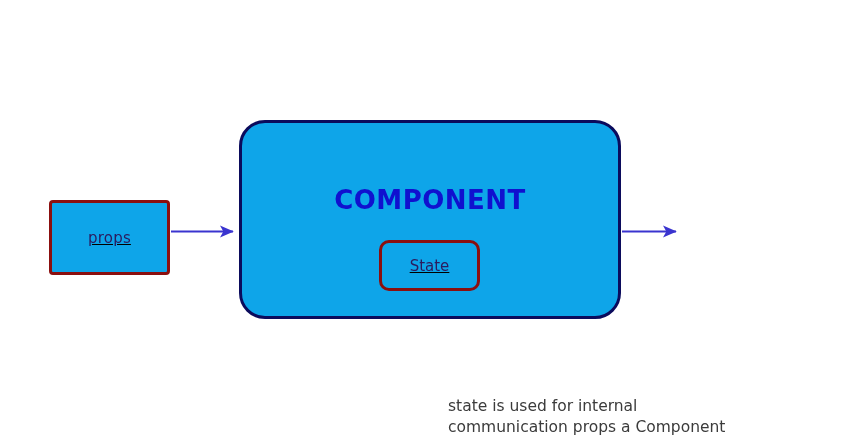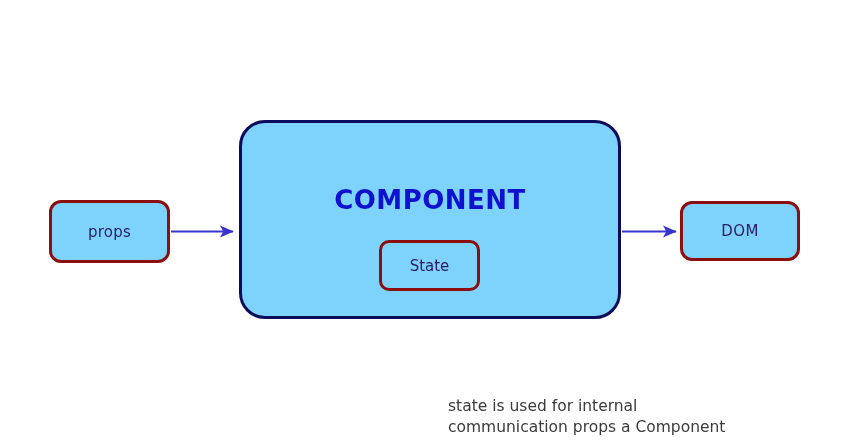--- a/index.html
+++ b/index.html
@@ -16,35 +16,36 @@
   }
   #canvas {
     position: absolute;
     inset: 0;
     width: 850px;
     height: 440px;
   }
   .node {
     position: absolute;
     box-sizing: border-box;
-    background: #7dd3fc;
+    background: #0ea5e9;
     display: flex;
     align-items: center;
     justify-content: center;
     text-align: center;
+    text-decoration: underline;
   }
 
   
   #props-node {
     left: 49px;
     top: 200px;
     width: 121px;
-    height: 63px;
+    height: 75px;
     border: 3px solid #8b0f0f;
-    border-radius: 12px;
+    border-radius: 4px;
   }
   #props-node .node-label {
     color: #2b1b5e;
     font-size: 15px;
     font-family: "DejaVu Sans", sans-serif;
     letter-spacing: 0.2px;
   }
 
   
   #component-node {
@@ -135,23 +136,20 @@
   </div>
 
   <div class="node" id="component-node">
     <div id="component-title">COMPONENT</div>
   </div>
 
   <div class="node" id="state-node">
     <span class="node-label">State</span>
   </div>
 
-  <div class="node" id="dom-node">
-    <span class="node-label">DOM</span>
-  </div>
 
   <svg id="arrow-layer" viewBox="0 0 850 440">
     <defs>
       <marker id="arrowhead" markerWidth="7" markerHeight="7" refX="6.2" refY="3.2" orient="auto" markerUnits="strokeWidth">
         <path d="M0,0.3 L6.6,3.2 L0,6.1 L1.6,3.2 Z" fill="#3a34cf"></path>
       </marker>
     </defs>
     <line x1="171" y1="231.5" x2="233" y2="231.5" stroke="#3a34cf" stroke-width="2.1" marker-end="url(#arrowhead)"></line>
     <line x1="622" y1="231.5" x2="676" y2="231.5" stroke="#3a34cf" stroke-width="2.1" marker-end="url(#arrowhead)"></line>
   </svg>

